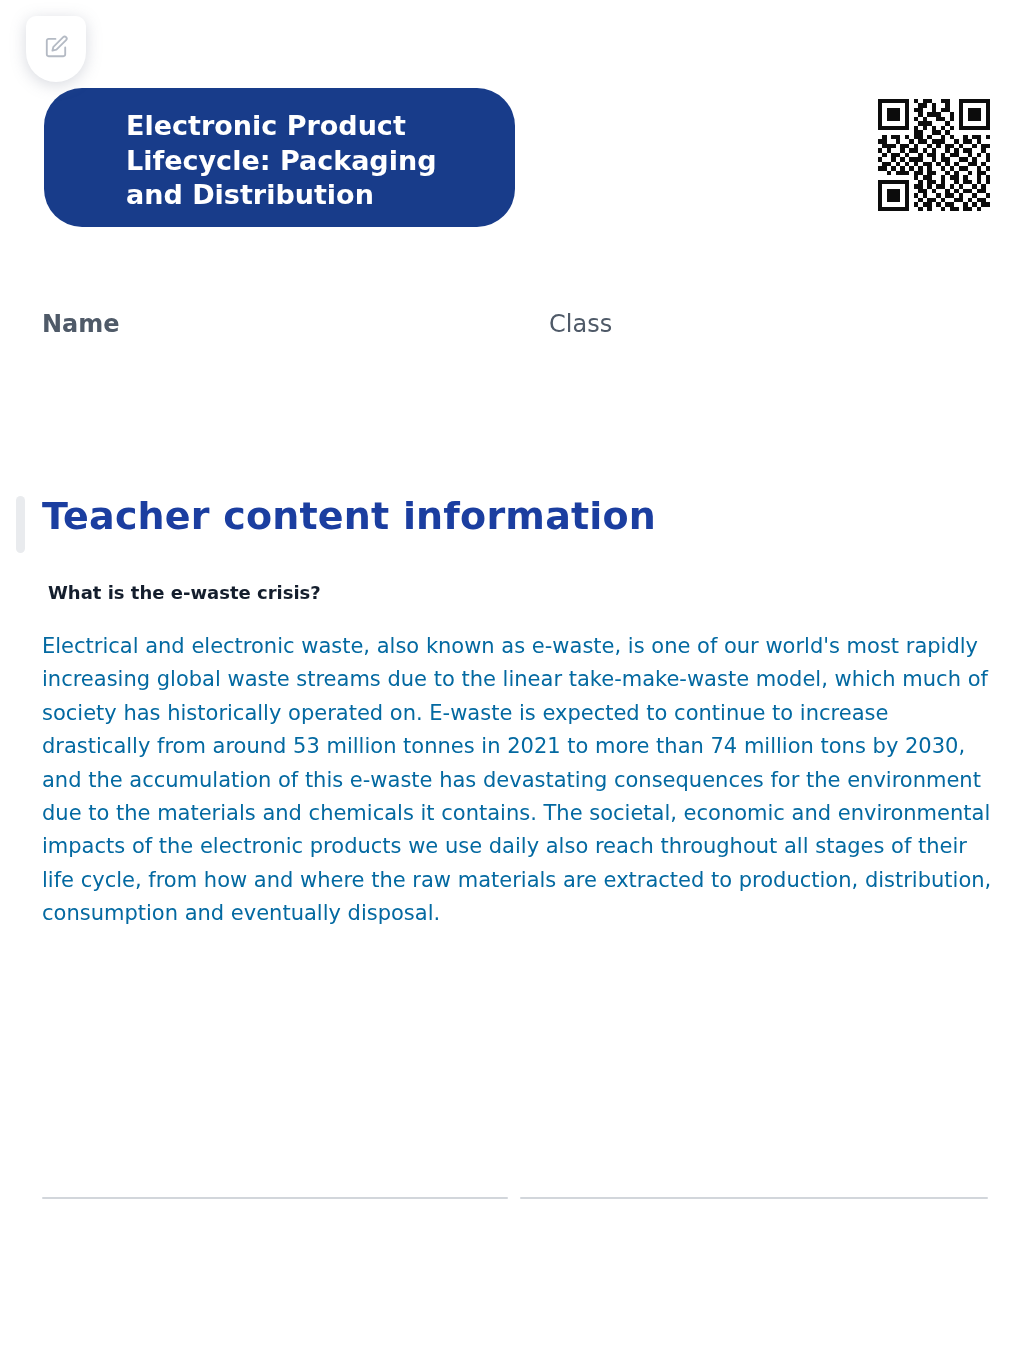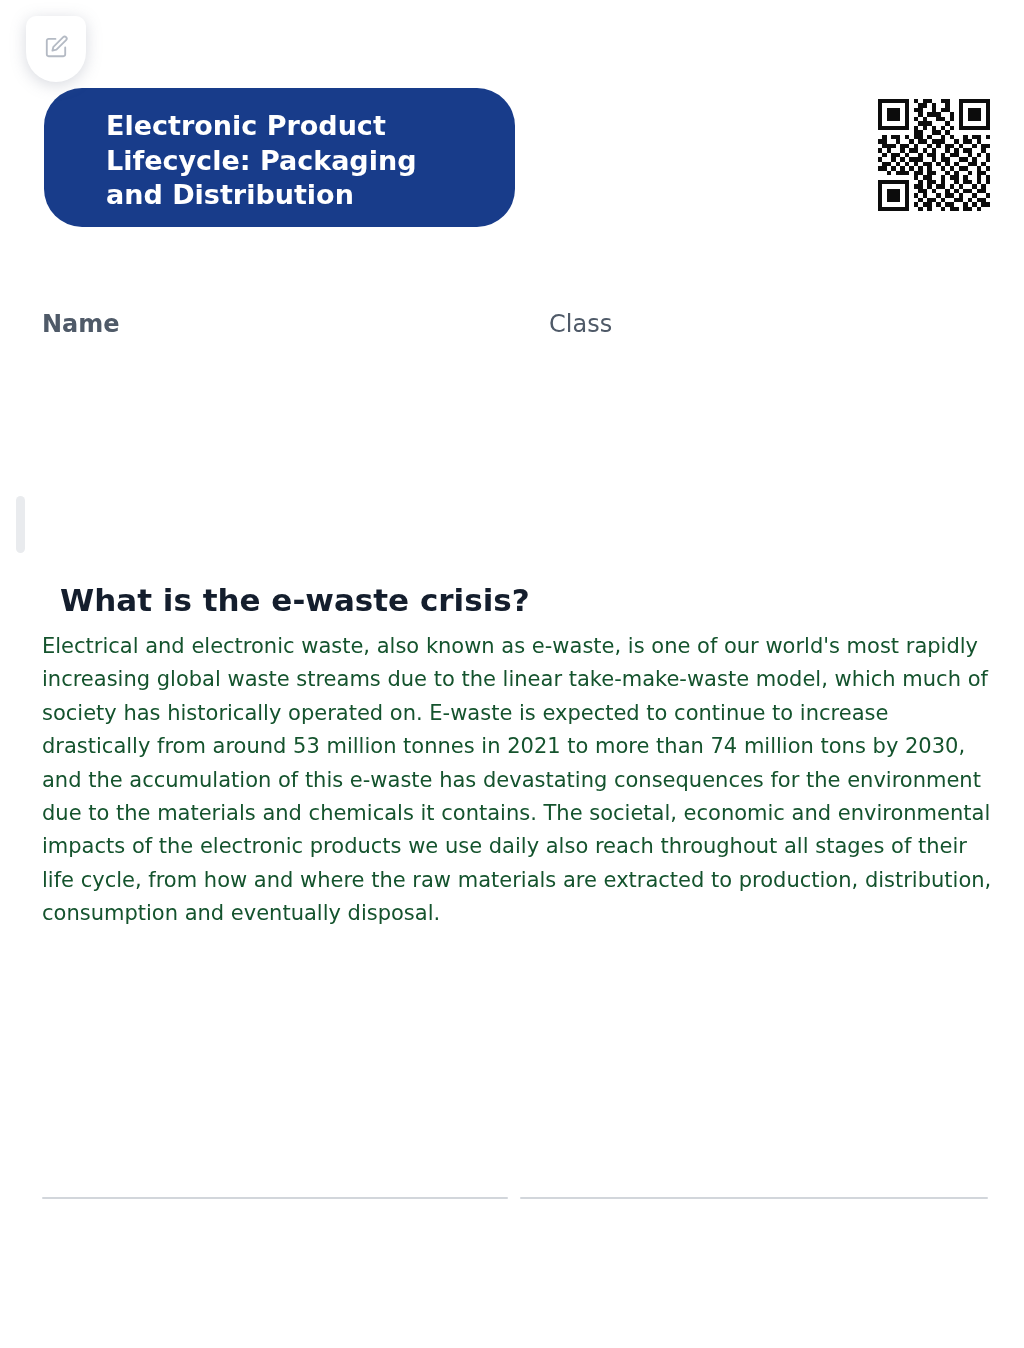--- a/index.html
+++ b/index.html
@@ -27,21 +27,21 @@
   
   .title-box {
     position: absolute; left: 44px; top: 88px;
     width: 471px; height: 139px;
     background: #183c8a;
     border-radius: 38px;
     color: #ffffff;
     font-weight: bold;
     font-size: 27px;
     line-height: 34.5px;
-    padding: 21px 52px 0 62px;
+    padding: 21px 52px 0 82px;
     z-index: 1;
   }
 
   
   .qr {
     position: absolute; left: 878px; top: 99px;
     width: 112px; height: 112px;
   }
   .qr svg { width: 100%; height: 100%; display: block; }
 
@@ -61,29 +61,29 @@
     border-radius: 5px;
   }
   .section-heading {
     position: absolute; left: 42px; top: 494px;
     font-size: 38px; font-weight: bold;
     color: #1b3ea0;
     letter-spacing: 0.2px;
     white-space: nowrap;
   }
   .sub-heading {
-    position: absolute; left: 60px; top: 582px;
-    font-size: 31px; font-weight: bold;
+    position: absolute; left: 48px; top: 582px;
+    font-size: 18px; font-weight: bold;
     color: #141e2d;
   }
   .body-text {
     position: absolute; left: 42px; top: 630px;
     width: 958px;
     font-size: 21px; line-height: 33.4px;
-    color: #14532d;
+    color: #0369a1;
   }
 
   
   .write-line {
     position: absolute; top: 1197px; height: 2px;
     background: #d2d6db; border-radius: 1px;
   }
   .write-line.left  { left: 42px;  width: 466px; }
   .write-line.right { left: 520px; width: 468px; }
 </style>
@@ -432,20 +432,21 @@
         <rect x="19" y="24" width="1" height="1"></rect>
         <rect x="20" y="24" width="1" height="1"></rect>
         <rect x="22" y="24" width="1" height="1"></rect>
       </svg>
   </div>
 
   <div class="field-label name">Name</div>
   <div class="field-label class">Class</div>
 
   <div class="accent-bar"></div>
+  <h1 class="section-heading">Teacher content information</h1>
 
   <h2 class="sub-heading">What is the e-waste crisis?</h2>
 
   <p class="body-text">Electrical and electronic waste, also known as e-waste, is one of our world's most rapidly increasing global waste streams due to the linear take-make-waste model, which much of society has historically operated on. E-waste is expected to continue to increase drastically from around 53 million tonnes in 2021 to more than 74 million tons by 2030, and the accumulation of this e-waste has devastating consequences for the environment due to the materials and chemicals it contains. The societal, economic and environmental impacts of the electronic products we use daily also reach throughout all stages of their life cycle, from how and where the raw materials are extracted to production, distribution, consumption and eventually disposal.</p>
 
   <div class="write-line left"></div>
   <div class="write-line right"></div>
 
 </div>
 

